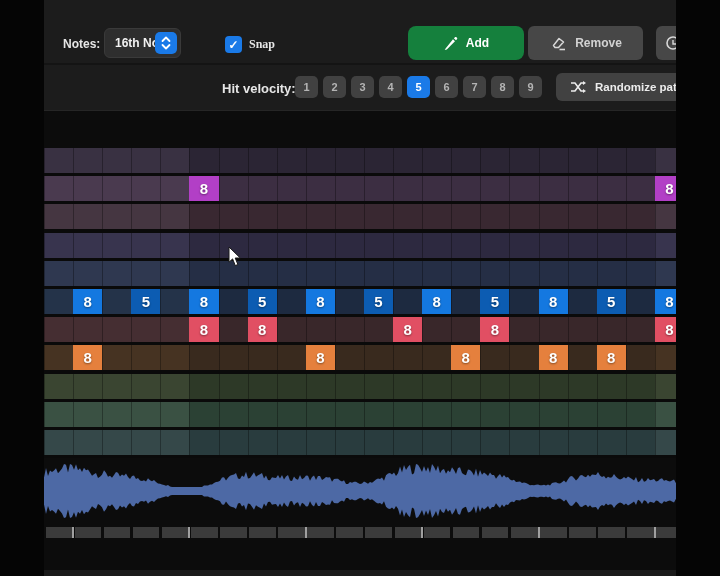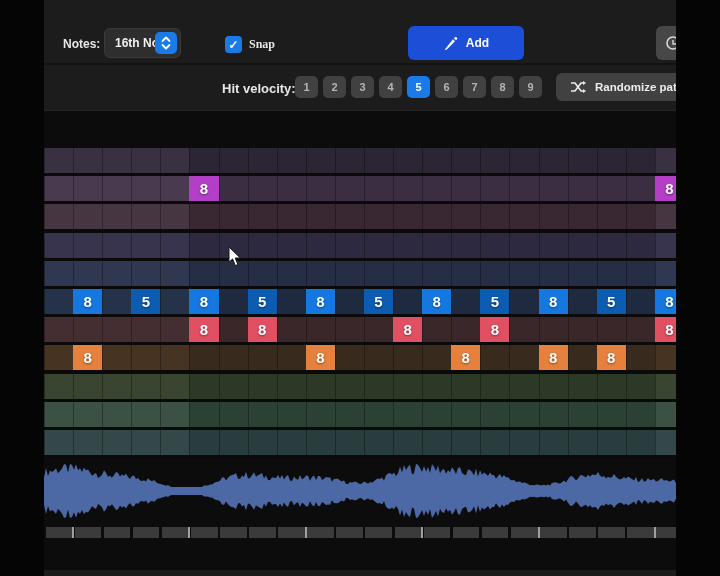--- a/index.html
+++ b/index.html
@@ -65,27 +65,34 @@
         </svg>
       </span>
     </div>
 
     <span class="checkbox" id="snapBox" style="background: rgb(26, 122, 232);">
       <span>✓</span>
     </span>
     <span class="tb-label" style="left:205px;top:37px;font-family:Liberation Serif, serif;">Snap</span>
 
 
-    <div class="btn primary" id="addBtn" style="left: 364px; width: 116px; background: #1d4ed8;">
+    <div class="btn primary" id="addBtn" style="left: 364px; width: 116px; background: #15803d; border-radius: 8px;">
       <svg width="15" height="15" viewBox="0 0 15 15">
         <path d="M2.6 12.4 L1.7 14 L3.8 13.4 L12 5.2 L10 3.2 Z M10.9 2.3 L12.9 4.3 L14 3.2 C14.4 2.8 14.4 2.2 14 1.8 L13.4 1.2 C13 0.8 12.4 0.8 12 1.2 Z" fill="#fff"></path>
       </svg>
       <span>Add</span>
     </div>
 
+    <div class="btn" style="left:484px;width:115px;">
+      <svg width="18" height="16" viewBox="0 0 18 16">
+        <path d="M4.5 10.5 L10 3.5 L14.5 7 L9.5 12.5 L6 12.5 Z" fill="none" stroke="#d8d8d8" stroke-width="1.5" stroke-linejoin="round"></path>
+        <line x1="10.5" y1="14.5" x2="16" y2="14.5" stroke="#d8d8d8" stroke-width="1.6"></line>
+      </svg>
+      <span>Remove</span>
+    </div>
 
     <div class="part-btn">
       <svg width="16" height="16" viewBox="0 0 16 16">
         <circle cx="8" cy="8" r="6" fill="none" stroke="#d8d8d8" stroke-width="1.6"></circle>
         <path d="M8 5 L8 9 L11 9" fill="none" stroke="#d8d8d8" stroke-width="1.4"></path>
       </svg>
     </div>
 
     <div class="seam"></div>
 

